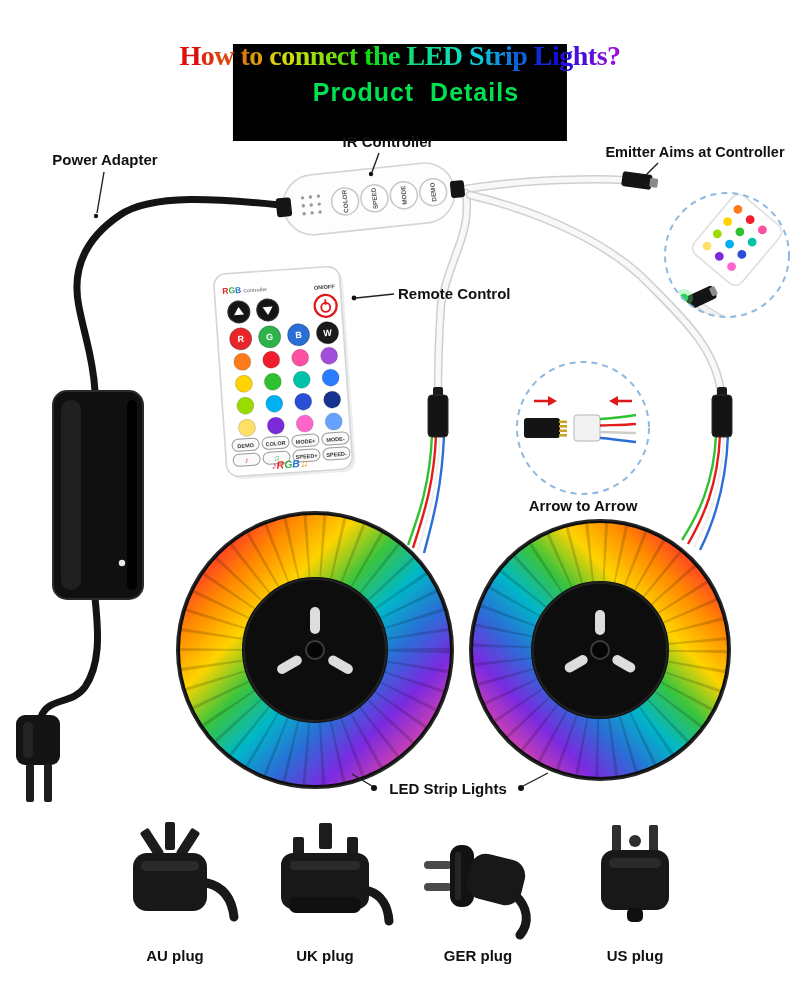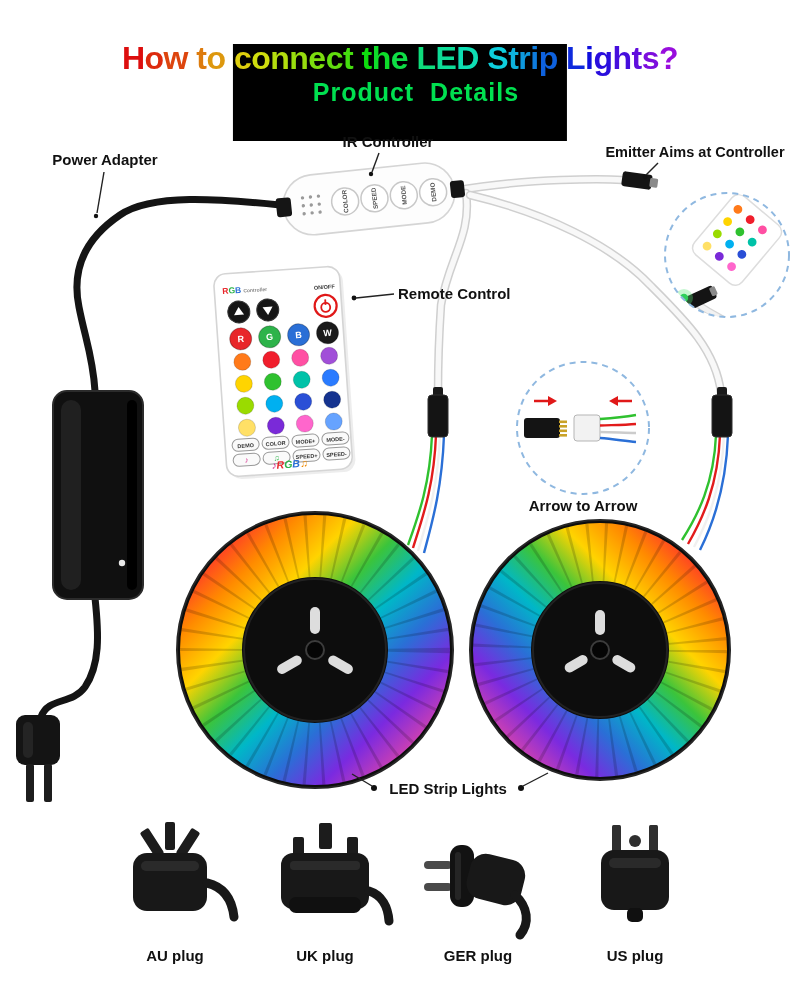--- a/index.html
+++ b/index.html
@@ -2,21 +2,21 @@
 <html><head>
 <meta charset="utf-8">
 <style>
   html,body{margin:0;padding:0;background:#fff;}
   body{width:800px;height:1000px;font-family:"Liberation Sans",sans-serif;overflow:hidden;}
   .stage{position:relative;width:800px;height:1000px;background:#fff;}
   .banner{position:absolute;top:0;left:50%;transform:translateX(-50%);
           background:#000;padding:5px 48px;font-size:25px;font-weight:bold;
           white-space:pre;letter-spacing:1px;margin-top:44px;}
   .heading{position:absolute;top:40px;left:0;width:100%;text-align:center;
-           font-size:32px;font-weight:bold;letter-spacing:-0.5px;}
+           font-size:28px;font-weight:bold;letter-spacing:-0.5px;font-family:Liberation Serif, serif;}
   svg.diagram{position:absolute;top:95px;left:0;}
   .blackwire{fill:none;stroke:#141414;stroke-width:7;stroke-linecap:round;}
   .wire-outer{fill:none;stroke:#cfcfcf;stroke-width:8.5;stroke-linecap:round;}
   .wire-inner{fill:none;stroke:#f8f8f8;stroke-width:5.5;stroke-linecap:round;}
   .lbl{font-size:15px;font-weight:bold;fill:#111;}
   .lbl-s{font-size:14.5px;font-weight:bold;fill:#111;}
   .ptr{stroke:#222;stroke-width:1.4;}
 </style>
 </head>
 <body>

